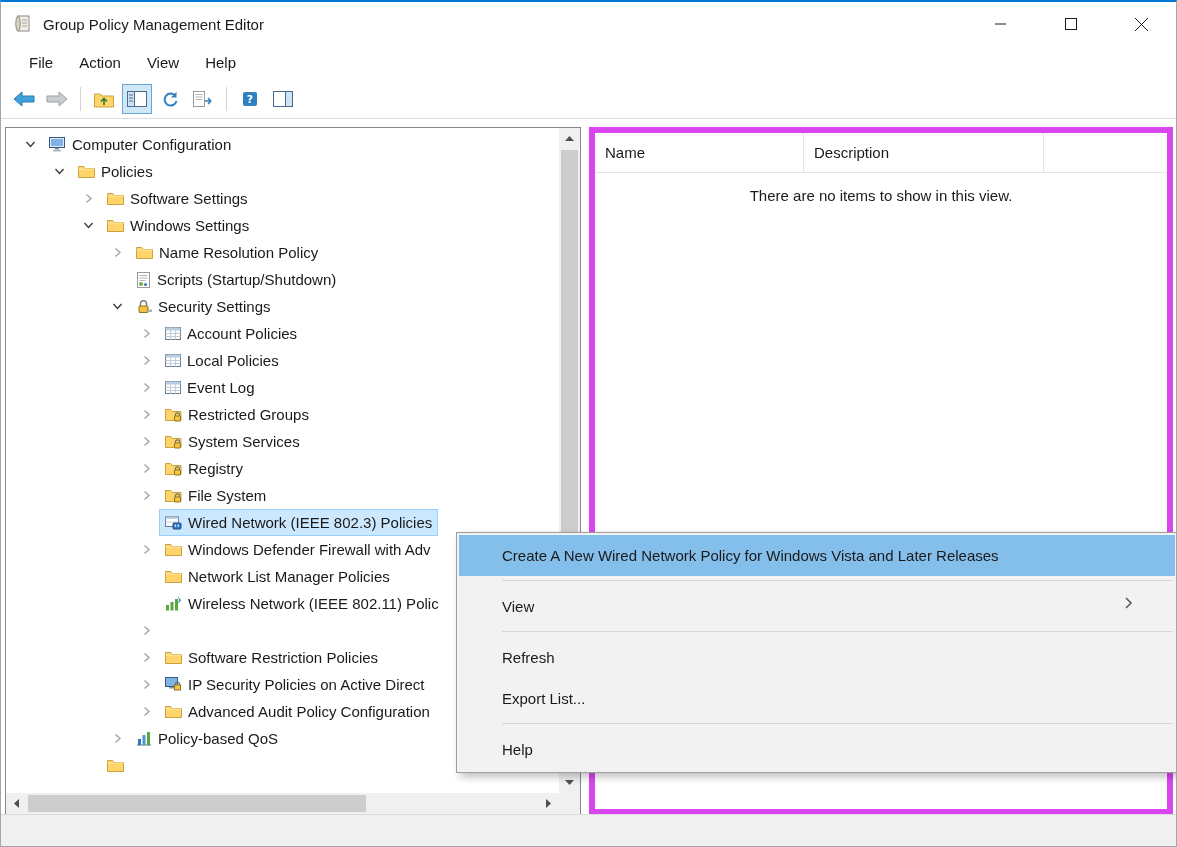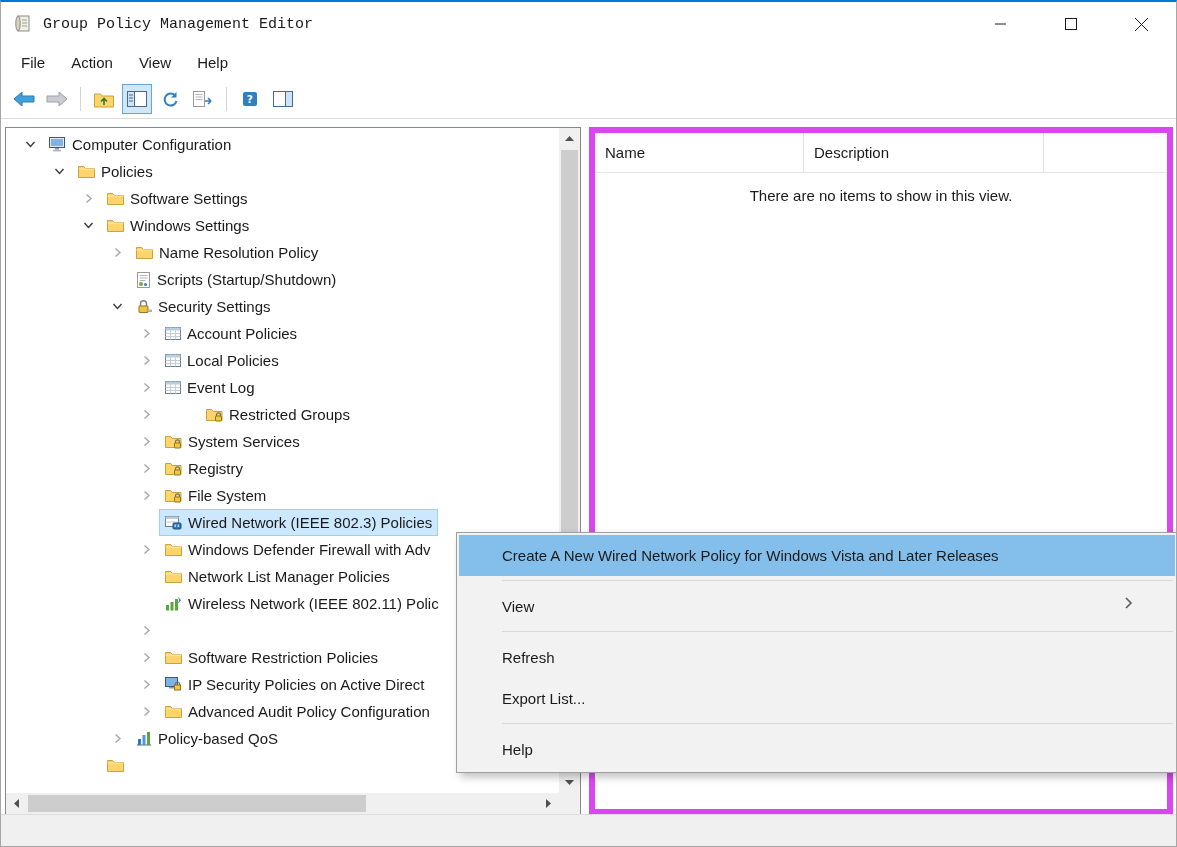--- a/index.html
+++ b/index.html
@@ -1,25 +1,25 @@
 <!DOCTYPE html>
 <html><head>
 <meta charset="utf-8">
 <style>
   *{margin:0;padding:0;box-sizing:border-box;}
   body{font-family:"Liberation Sans","DejaVu Sans",sans-serif;background:#e8e8e8;width:1177px;height:847px;overflow:hidden;}
   .window{position:relative;width:1177px;height:847px;background:#fff;border:1px solid #a6a6a6;border-top:2px solid #0078d7;overflow:hidden;}
 
-  .titlebar{height:44px;display:flex;align-items:center;background:#fff;font-family:Liberation Mono, monospace;}
+  .titlebar{height:44px;display:flex;align-items:center;background:#fff;}
   .title-icon{margin:0 10px 0 12px;display:flex;flex:none;}
   .title-text{font-size:15px;color:#1a1a1a;}
   .caption-buttons{margin-left:auto;display:flex;height:100%;}
   .cap-btn{width:70px;height:100%;display:flex;align-items:center;justify-content:center;background:transparent;border:none;cursor:default;}
 
-  .menubar{height:34px;display:flex;align-items:center;padding-left:7px;background:#fff;}
+  .menubar{height:34px;display:flex;align-items:center;padding-left:15px;background:#fff;}
   .menu{padding:0 13px;font-size:15px;color:#1a1a1a;line-height:34px;}
 
   .toolbar{height:39px;display:flex;align-items:center;padding-left:8px;border-bottom:1px solid #dcdcdc;gap:3px;background:#fff;}
   .tb-btn{width:30px;height:30px;display:flex;align-items:center;justify-content:center;background:transparent;border:1px solid transparent;}
   .tb-btn.active{background:#d0e7f8;border:1px solid #66a7d8;}
   .tb-sep{width:1px;height:24px;background:#d4d4d4;margin:0 5px;flex:none;}
 
   .tree-pane{position:absolute;left:4px;top:125px;width:576px;height:688px;border:1px solid #828790;background:#fff;}
   .tree-rows{position:absolute;left:0;top:0;right:21px;bottom:21px;overflow:hidden;padding-top:3px;}
   .tree-row{height:27px;display:flex;align-items:center;white-space:nowrap;font-size:15px;color:#1a1a1a;}
@@ -339,21 +339,21 @@
                 <rect x="0.5" y="1.5" width="15" height="3" fill="#b7cde2"></rect>
                 <line x1="0.5" y1="7.5" x2="15.5" y2="7.5" stroke="#c2cdd8"></line>
                 <line x1="0.5" y1="10.5" x2="15.5" y2="10.5" stroke="#c2cdd8"></line>
                 <line x1="5.5" y1="1.5" x2="5.5" y2="13.5" stroke="#c2cdd8"></line>
                 <line x1="10.5" y1="1.5" x2="10.5" y2="13.5" stroke="#c2cdd8"></line>
               </svg>
             </span>
             <span class="tree-label">Event Log</span>
           </span>
         </div>
-        <div class="tree-row" style="padding-left: 126px; gap: 41px;">
+        <div class="tree-row" style="padding-left: 126px;">
           <span class="expander">
             <svg width="11" height="11" viewBox="0 0 11 11">
               <polyline points="3.5,1.5 8,5.5 3.5,9.5" fill="none" stroke="#a5a5a5" stroke-width="1.4"></polyline>
             </svg>
           </span>
           <span class="row-body">
             <span class="tree-icon">
               <svg width="17" height="14" viewBox="0 0 17 14">
                 <path d="M0.5 1.5 h5.2 l1.6 2 h8.7 v9 H0.5 Z" fill="#ffd46b" stroke="#c9a23d"></path>
                 <path d="M10.5 8 v-1.2 a2 2 0 0 1 4 0 V8" fill="none" stroke="#6d6d6d" stroke-width="1.2"></path>

